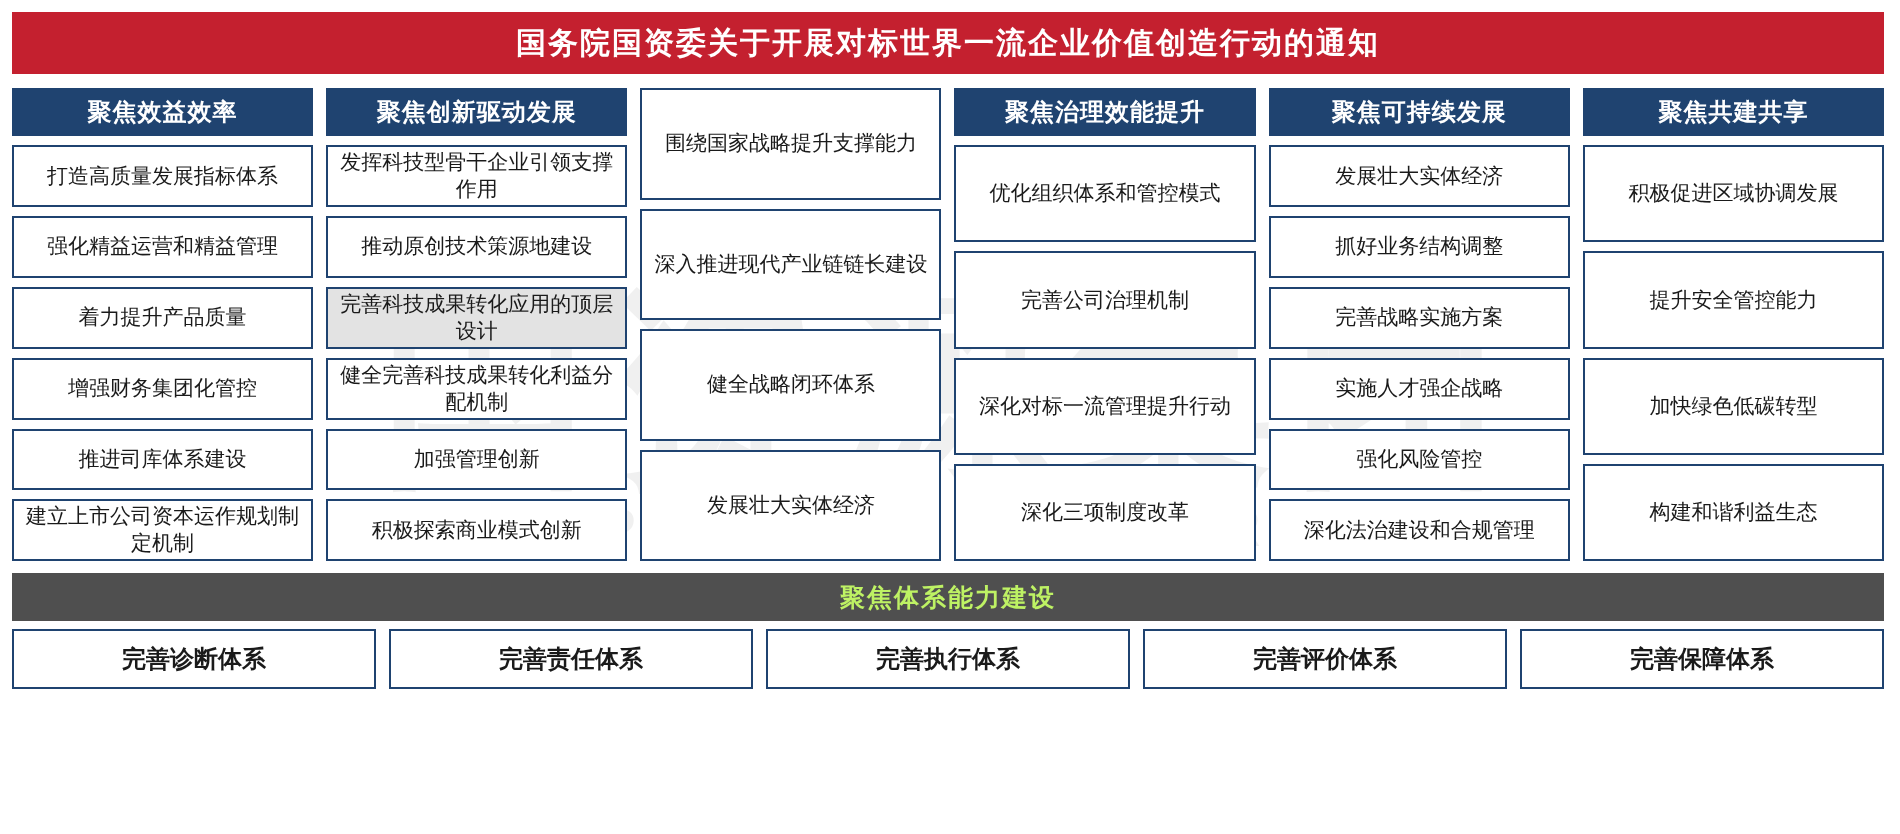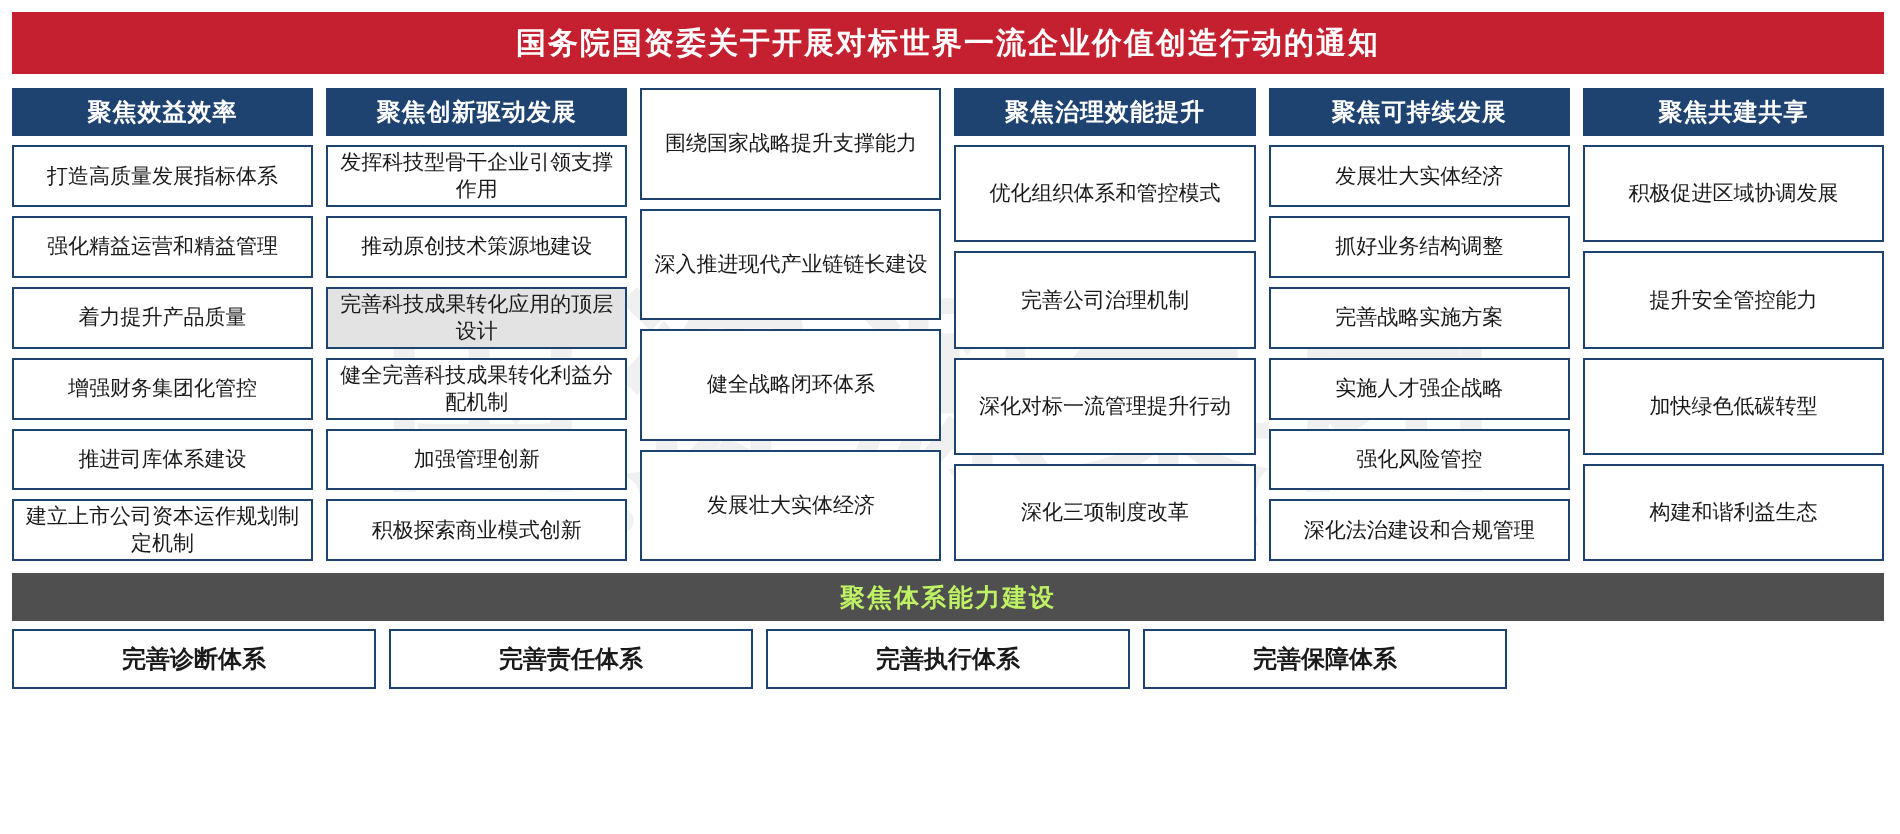--- a/index.html
+++ b/index.html
@@ -221,16 +221,17 @@
         </div>
       </div>
     </div>
 
   <div class="band">聚焦体系能力建设</div>
 
   <div class="bottom-items">
       <div class="bottom-item">完善诊断体系</div>
       <div class="bottom-item">完善责任体系</div>
       <div class="bottom-item">完善执行体系</div>
+      <div class="bottom-item">完善评价体系</div>
       <div class="bottom-item">完善保障体系</div>
     </div>
 
 </div>
 
 </body></html>

